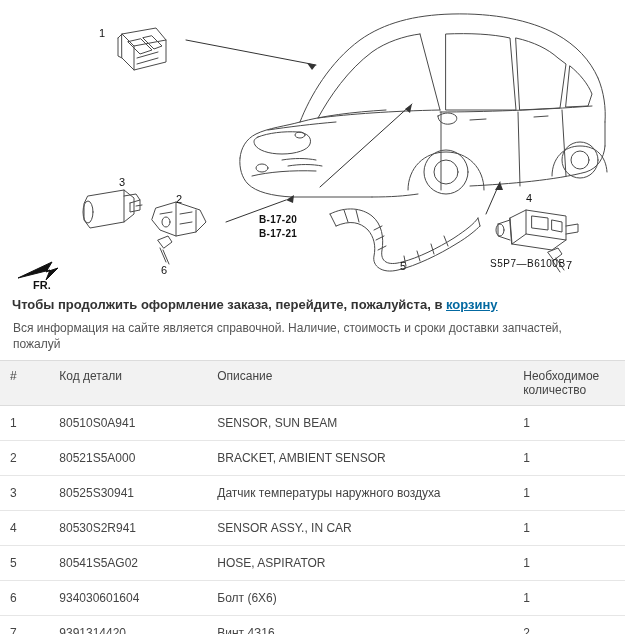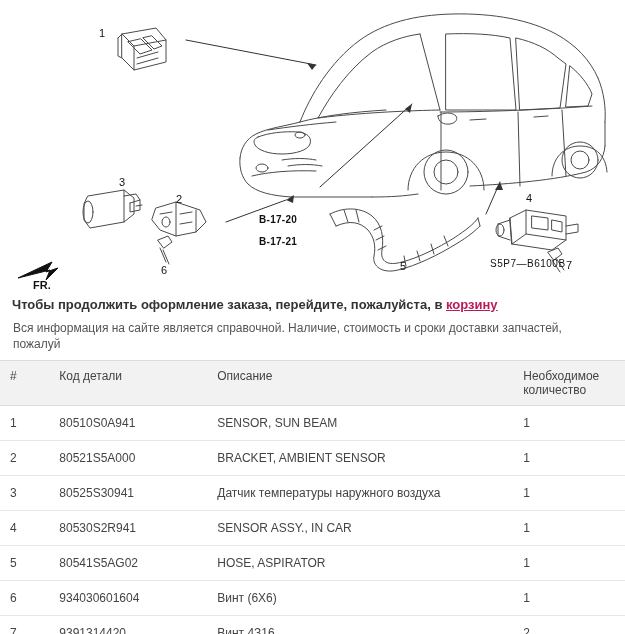--- a/index.html
+++ b/index.html
@@ -67,21 +67,21 @@
     padding: 6px 12px 0 12px;
   }
   .notice-main {
     font-size: 13px;
     font-weight: bold;
     color: #333333;
     line-height: 18px;
     margin: 0 0 6px 0;
   }
   .notice-main .cart-link {
-    color: #be185d;
+    color: #0369a1;
     text-decoration: underline;
     font-weight: bold;
     cursor: pointer;
   }
   .notice-sub {
     font-size: 12px;
     color: #555555;
     line-height: 16px;
     margin: 1px;
   }
@@ -271,21 +271,21 @@
 
     <div class="callout" style="left:99px; top:27px;">1</div>
     <div class="callout" style="left:176px; top:193px;">2</div>
     <div class="callout" style="left:119px; top:176px;">3</div>
     <div class="callout" style="left:526px; top:192px;">4</div>
     <div class="callout" style="left:400px; top:260px;">5</div>
     <div class="callout" style="left:161px; top:264px;">6</div>
     <div class="callout" style="left:566px; top:259px;">7</div>
 
     <div class="partcode" style="left:259px; top:214px;">B-17-20</div>
-    <div class="partcode" style="left:259px; top:236px;">B-17-21</div>
+    <div class="partcode" style="left:259px; top:228px;">B-17-21</div>
 
     <div class="diagcode" style="left:473px; top:258px;margin-left:17px;">S5P7—B6100B</div>
   </div>
 
   <div class="notice">
     <p class="notice-main"><span>Чтобы продолжить оформление заказа, перейдите, пожалуйста, в </span><a class="cart-link" href="#">корзину</a></p>
     <p class="notice-sub">Вся информация на сайте является справочной. Наличие, стоимость и сроки доставки запчастей, пожалуй</p>
   </div>
 
   <table class="parts-table">
@@ -327,21 +327,21 @@
       </tr>
       <tr class="row">
         <td>5</td>
         <td>80541S5AG02</td>
         <td>HOSE, ASPIRATOR</td>
         <td>1</td>
       </tr>
       <tr class="row">
         <td>6</td>
         <td>934030601604</td>
-        <td>Винт (6Х6)</td>
+        <td>Болт (6Х6)</td>
         <td>1</td>
       </tr>
       <tr class="row">
         <td>7</td>
         <td>9391314420</td>
         <td>Винт 4З16</td>
         <td>2</td>
       </tr>
     </tbody>
   </table>

